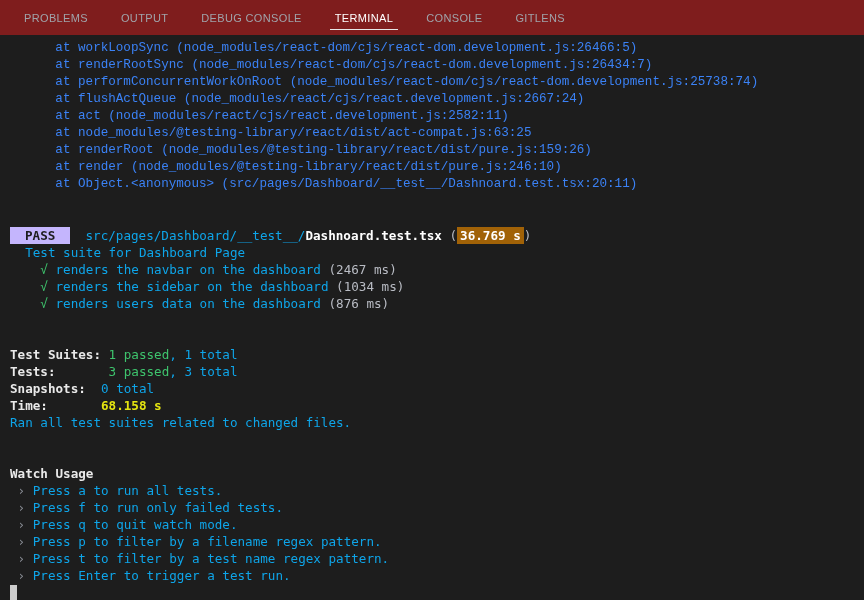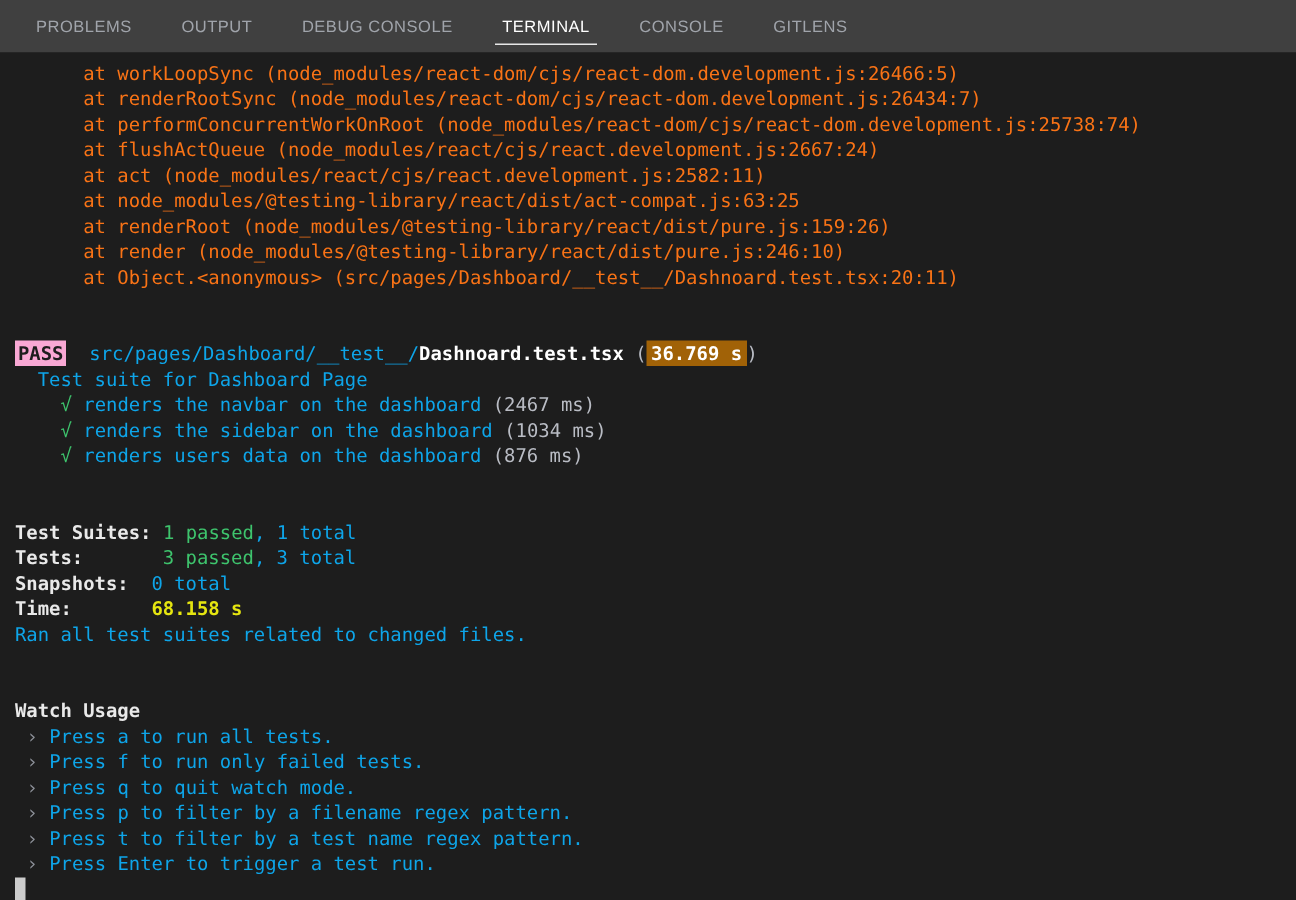--- a/index.html
+++ b/index.html
@@ -11,21 +11,21 @@
     width: 864px;
     height: 600px;
     overflow: hidden;
     font-family: "DejaVu Sans Mono", monospace;
     -webkit-font-smoothing: antialiased;
   }
 
   
   .panel-tabs {
     height: 35px;
-    background: #404040;
+    background: #7f1d1d;
     display: flex;
     align-items: center;
     padding-left: 14px;
     box-sizing: border-box;
   }
   .panel-tab {
     position: relative;
     height: 35px;
     display: flex;
     align-items: center;
@@ -63,34 +63,34 @@
     color: #cccccc;
   }
   .line {
     white-space: pre;
     padding-left: 10px;
     min-height: 17px;
   }
   .blank { height: 17px; }
 
   
-  .stack      { color: #f97316; }
+  .stack      { color: #3b82f6; font-family: Liberation Mono, monospace; }
   .dim        { color: #b9bcc4; }
   .grey       { color: #0ea5e9; }
   .white-b    { color: #ffffff; font-weight: bold; }
   .green      { color: #3ec46d; }
   .yellow-b   { color: #e5e510; font-weight: bold; }
   .bold       { font-weight: bold; color: #e9e9e9; }
   .chev       { color: #8b8f97; }
 
   .badge-pass {
-    background: #f9a8d4;
+    background: #c4b5fd;
     color: #1d1d1d;
     font-weight: bold;
-    padding: 1px 2px;
+    padding: 1px 15px;
   }
   .badge-time {
     background: #a16207;
     color: #ffffff;
     font-weight: bold;
     padding: 1px 3px;
   }
 
   .cursor {
     display: inline-block;

